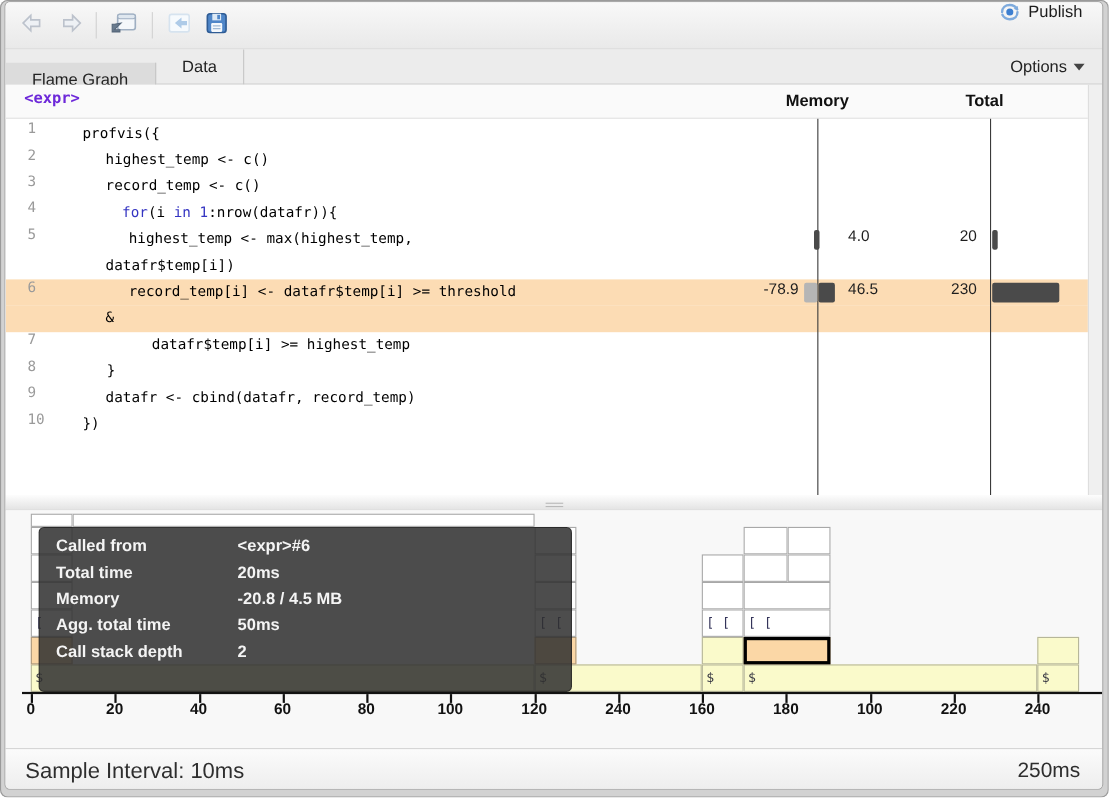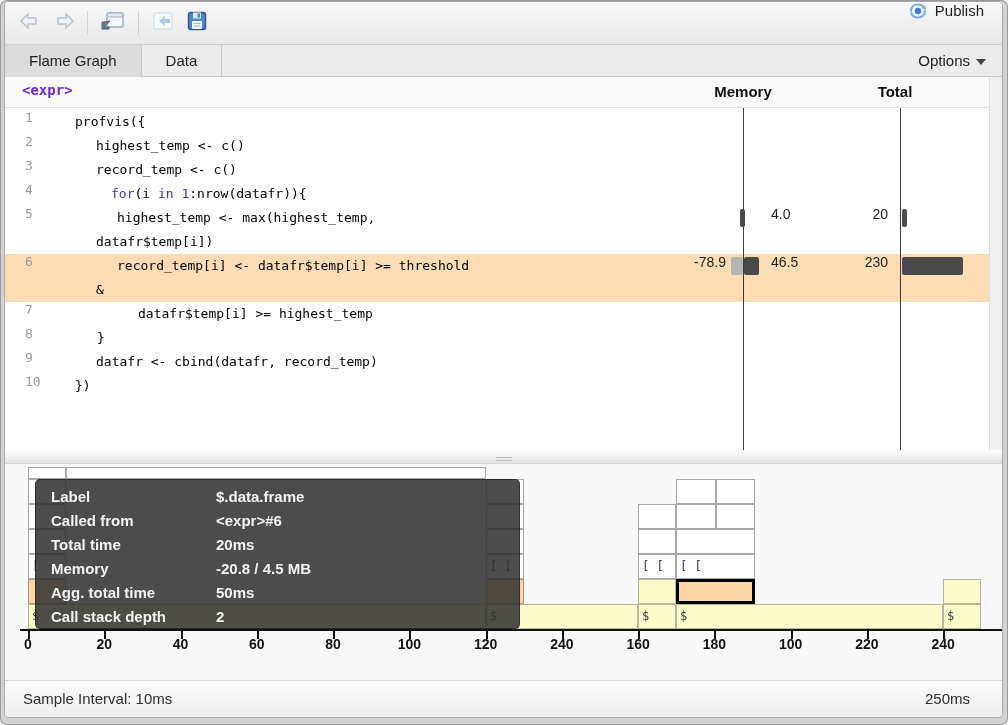--- a/index.html
+++ b/index.html
@@ -15,21 +15,21 @@
   .tb-icons{position:absolute;left:14px;top:0;height:100%;display:flex;align-items:center;gap:12px;}
   .tb-sep{width:1px;height:24px;background:#d2d2d2;}
   .publish{position:absolute;right:18px;top:0;height:100%;display:flex;gap:7px;
            font-size:15px;color:#1c1c1c;cursor:pointer;}
 
   
   .tabbar{position:absolute;left:0;right:0;top:43px;height:32px;background:#ececec;
           border-bottom:1px solid #c9c9c9;}
   .tab{float:left;height:32px;line-height:31px;padding:0 24px;font-size:15px;color:#222;
        border-right:1px solid #c6c6c6;}
-  .tab.active{background:#dcdcdc;}
+  .tab.active{background:#dcdcdc;margin-top:12px;}
   .options{position:absolute;right:16px;top:0;height:32px;line-height:31px;font-size:15px;color:#222;}
   .caret{display:inline-block;margin-left:6px;width:0;height:0;border-left:5px solid transparent;
          border-right:5px solid transparent;border-top:6px solid #444;vertical-align:middle;}
 
   
   .codepanel{position:absolute;left:0;right:0;top:75px;height:373px;background:#fff;overflow:hidden;}
   .scrollstrip{position:absolute;right:0;top:0;bottom:0;width:13px;background:#f0f0f0;border-left:1px solid #dedede;}
   .codeheader{position:absolute;left:0;right:13px;top:0;height:31px;background:#fafafa;border-bottom:1px solid #e2e2e2;}
   .ctx{position:absolute;left:17px;top:5px;font:bold 14px "DejaVu Sans Mono",monospace;color:#6d28d9;}
   .colhead{position:absolute;top:6px;font-weight:bold;font-size:15px;color:#111;width:120px;text-align:center;}
@@ -69,22 +69,22 @@
   .ticklab{position:absolute;top:172px;width:44px;margin-left:-22px;text-align:center;
            font-size:14px;font-weight:600;color:#111;}
   .tooltip{position:absolute;left:30px;top:15px;width:485px;height:150px;background:rgba(48,48,48,.86);
            border:1px solid rgba(0,0,0,.35);border-radius:5px;padding:5px 0 0 15px;z-index:5;}
   .ttrow{height:24px;line-height:24px;font-size:15px;font-weight:bold;color:#f4f4f4;white-space:nowrap;}
   .ttrow .lab{display:inline-block;min-width:165px;}
 
   
   .statusbar{position:absolute;left:0;right:0;top:678px;bottom:0;background:linear-gradient(#fbfbfb,#eeeeee);
              border-top:1px solid #d6d6d6;}
-  .status-left{position:absolute;left:18px;top:9px;font-size:15px;color:#2e2e2e;}
-  .status-right{position:absolute;right:32px;top:9px;font-size:15px;color:#2e2e2e;}
+  .status-left{position:absolute;left:18px;top:9px;font-size:20px;color:#2e2e2e;}
+  .status-right{position:absolute;right:20px;top:9px;font-size:19px;color:#2e2e2e;}
 </style>
 </head>
 <body>
 
 <div class="frame">
 <div class="window">
 
   <div class="toolbar">
     <div class="tb-icons">
       <span>
@@ -250,21 +250,20 @@
           <div class="ticklab" style="left: 709.43px;">180</div>
           <div class="tick" style="left: 785.7px;"></div>
           <div class="ticklab" style="left: 785.7px;">100</div>
           <div class="tick" style="left: 861.97px;"></div>
           <div class="ticklab" style="left: 861.97px;">220</div>
           <div class="tick" style="left: 938.24px;"></div>
           <div class="ticklab" style="left: 938.24px;">240</div>
         </div>
     <div class="tooltip">
       <div id="ttrows">
-            <div class="ttrow"><span class="lab">Label</span><span>$.data.frame</span></div>
             <div class="ttrow"><span class="lab">Called from</span><span>&lt;expr&gt;#6</span></div>
             <div class="ttrow"><span class="lab">Total time</span><span>20ms</span></div>
             <div class="ttrow"><span class="lab">Memory</span><span>-20.8 / 4.5 MB</span></div>
             <div class="ttrow"><span class="lab">Agg. total time</span><span>50ms</span></div>
             <div class="ttrow"><span class="lab">Call stack depth</span><span>2</span></div>
           </div>
     </div>
   </div>
 
   <div class="statusbar">

